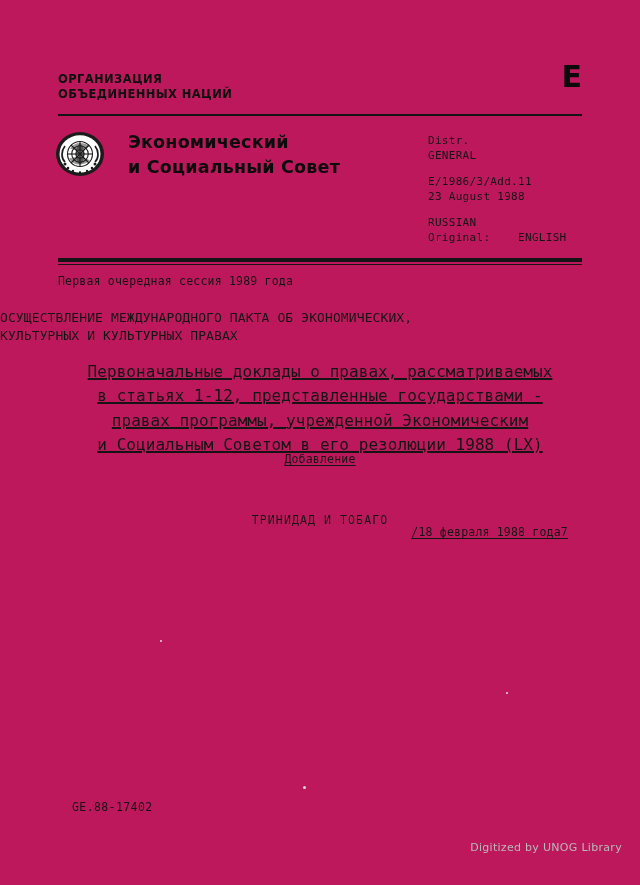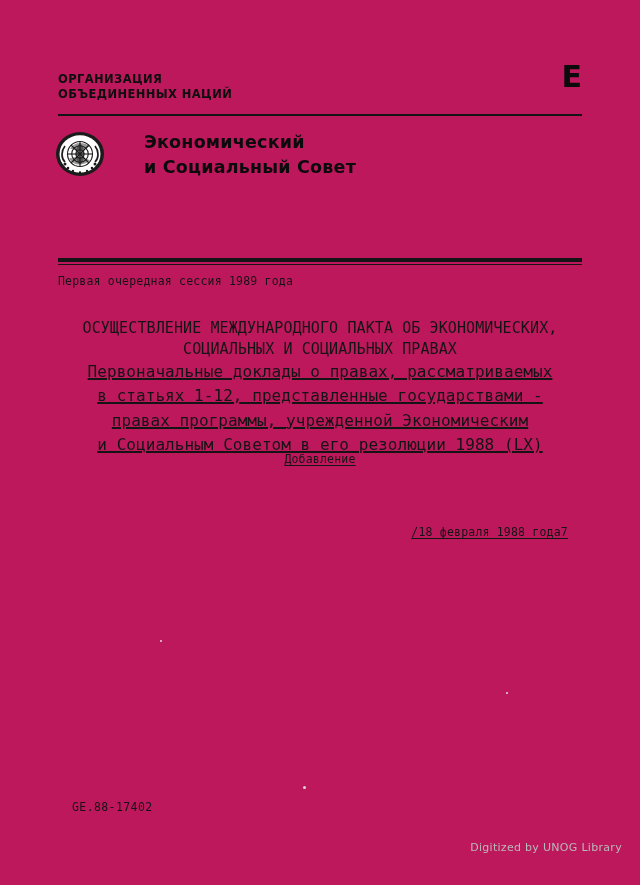--- a/index.html
+++ b/index.html
@@ -60,21 +60,21 @@
     position: absolute;
     left: 55px;
     top: 131px;
     width: 50px;
     height: 46px;
   }
 
   
   .council {
     position: absolute;
-    left: 144px;
+    left: 128px;
     top: 130px;
     font-family: "DejaVu Sans", sans-serif;
     font-weight: bold;
     font-size: 17.5px;
     line-height: 1.42;
     letter-spacing: 0.2px;
     color: #0b0b0b;
   }
 
   
@@ -99,26 +99,24 @@
     letter-spacing: 0.2px;
     color: #141414;
   }
 
   
   .heading-main {
     position: absolute;
     left: 0;
     right: 0;
     top: 309px;
-    text-align: center;
-    font-size: 15px;
+    font-size: 13px;
     line-height: 1.42;
     letter-spacing: 0.1px;
     color: #141414;
-    margin-top: 9px;
   }
 
   .heading-sub {
     position: absolute;
     left: 0;
     right: 0;
     top: 360px;
     text-align: center;
     font-size: 16px;
     line-height: 1.52;
@@ -243,39 +241,58 @@
         <circle cx="50" cy="83" r="2.3"></circle>
       </g>
     </svg>
   </div>
 
   <div class="council">
     <div>Экономический</div>
     <div>и Социальный Совет</div>
   </div>
 
+  <div class="distr">
+    <div class="grp">
+      <div>Distr.</div>
+      <div>GENERAL</div>
+    </div>
+    <div class="grp">
+      <div>E/1986/3/Add.11</div>
+      <div>23 August 1988</div>
+    </div>
+    <div class="grp">
+      <div>RUSSIAN</div>
+      <div>
+        <span>Original:</span>
+        <span>&nbsp;&nbsp;</span>
+        <span>ENGLISH</span>
+      </div>
+    </div>
+  </div>
 
   <div class="session">Первая очередная сессия 1989 года</div>
 
   <div class="heading-main">
     <div>ОСУЩЕСТВЛЕНИЕ МЕЖДУНАРОДНОГО ПАКТА ОБ ЭКОНОМИЧЕСКИХ,</div>
-    <div>СОЦИАЛЬНЫХ И СОЦИАЛЬНЫХ ПРАВАХ</div>
+    <div>КУЛЬТУРНЫХ И КУЛЬТУРНЫХ ПРАВАХ</div>
   </div>
 
   <div class="heading-sub">
     <div><span class="u">Первоначальные доклады о правах, рассматриваемых</span></div>
     <div><span class="u">в статьях 1-12, представленные государствами -</span></div>
     <div><span class="u">правах программы, учрежденной Экономическим</span></div>
     <div><span class="u">и Социальным Советом в его резолюции 1988 (LX)</span></div>
   </div>
 
   <div class="addendum">
     <span>Добавление</span>
   </div>
 
+  <div class="country">ТРИНИДАД И ТОБАГО</div>
 
   <div class="date-line">
     <span class="u">/18 февраля 1988 года7</span>
   </div>
 
   <div class="doc-code">GE.88-17402</div>
   <div class="digitized">Digitized by UNOG Library</div>
 
   <div class="speck" style="left:303px; top:786px; width:3px; height:3px;"></div>
   <div class="speck" style="left:160px; top:640px; width:2px; height:2px;"></div>

